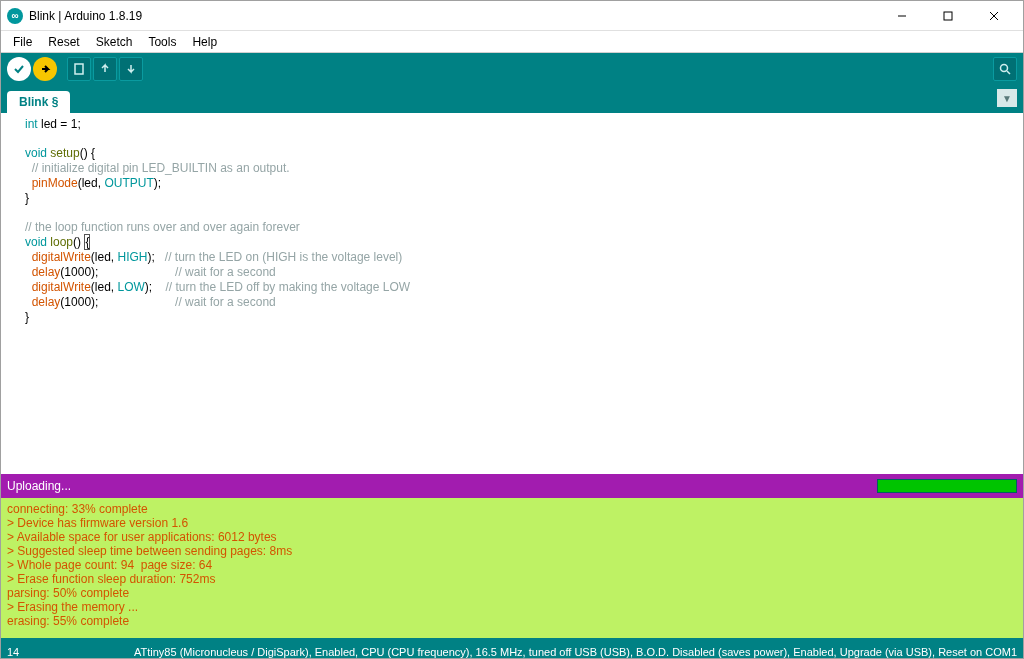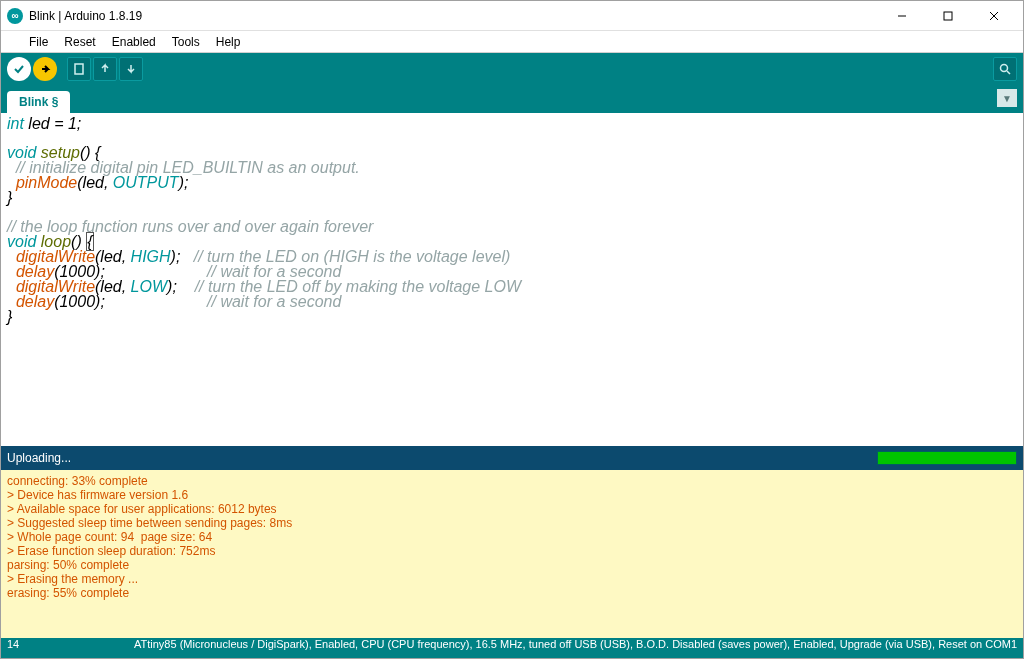--- a/index.html
+++ b/index.html
@@ -11,55 +11,55 @@
 
 .titlebar { height: 30px; background: #fff; display: flex; align-items: center; padding: 0 6px; border-bottom: 1px solid #e0e0e0; text-align: center; }
 .titlebar .app-icon { width: 16px; height: 16px; background: #00979d; border-radius: 50%; margin-right: 6px; display:flex; align-items:center; justify-content:center;}
 .titlebar .app-icon::after{content:"∞"; color:#fff; font-size:10px; font-weight:bold; line-height:1;}
 .titlebar .title { font-size: 12px; color: #000; flex: 0 0 auto; }
 .titlebar .spacer { flex: 1 1 auto; }
 .titlebar .win-btn { width: 46px; height: 30px; display: flex; align-items: center; justify-content: center; font-size: 13px; color:#000; }
 .titlebar .win-btn svg { stroke: #000; }
 
 
-.menubar { height: 22px; background: #fff; display: flex; align-items: center; padding: 0 20px; border-bottom: 1px solid #d0d0d0; }
+.menubar { height: 22px; background: #fff; display: flex; align-items: center; padding: 0 4px; border-bottom: 1px solid #d0d0d0; }
 .menubar .menu-item { font-size: 12px; padding: 2px 8px; color: #000; }
 
 
 .toolbar { height: 32px; background: #008184; display: flex; align-items: center; padding: 0 6px; gap:2px; }
 .toolbar .tb-btn { width: 24px; height: 24px; border-radius: 2px; display:flex; align-items:center; justify-content:center; }
 .toolbar .tb-round { border-radius: 50%; }
 .toolbar .verify { background:#fff; color:#008184; }
 .toolbar .upload-r { background:#f7c600; color:#000; }
 .toolbar .square { background:#007074; color:#cfeeee; border:1px solid #0a9ba0; }
 .toolbar .spacer { flex:1 1 auto; }
 
 
 .tabstrip { height: 28px; background: #008184; display:flex; align-items:flex-end; padding-left:6px; position:relative;text-align:right; }
 .tabstrip .tab { background:#fff; color:#008184; font-size:12px; padding:4px 12px; border-top-left-radius:4px; border-top-right-radius:4px; font-weight:bold;}
 .tabstrip .dropdown { position:absolute; right:6px; top:4px; width:20px; height:18px; background:#d9e9e9; color:#5a7a7a; display:flex; align-items:center; justify-content:center; font-size:10px;}
 
 
-.editor { flex: 1 1 auto; background:#fff; overflow:hidden; font-family: Consolas, "Courier New", monospace; font-size:16px; line-height:14px; padding:4px 6px; white-space:pre; color:#000;font-style:italic;}
+.editor { flex: 1 1 auto; background:#fff; overflow:hidden; font-family: Consolas, "Courier New", monospace; font-size:12px; line-height:14px; padding:4px 24px; white-space:pre; color:#000;}
 .kw-type { color:#00979c; }
 .kw-struct { color:#5e6d03; }
 .kw-func { color:#d35400; }
 .kw-const { color:#00979c; }
 .comment { color:#95a5a6; }
 .cursor-box { border:1px solid #555; padding:0 0px; }
 
 
-.status { height: 24px; background:#0c4a6e; display:flex; align-items:center; padding:0 6px; color:#fff; font-size:12px;}
+.status { height: 24px; background:#a21caf; display:flex; align-items:center; padding:0 6px; color:#fff; font-size:12px;}
 .status .progress { width:140px; height:14px; border:1px solid #005f61; background:#00c400; margin-left:auto;}
 
 
-.console { height:168px; background:#fef9c3; color:#d35400; font-family: Consolas, monospace; font-size:12px; line-height:14px; padding:4px 6px; overflow:hidden; white-space:pre; }
+.console { height:140px; background:#bef264; color:#d35400; font-family: Consolas, monospace; font-size:12px; line-height:14px; padding:4px 6px; overflow:hidden; white-space:pre; }
 
 
-.bottombar { height:20px; background:#008184; color:#fff; font-size:11px; display:flex; align-items:flex-start; padding:0 6px;}
+.bottombar { height:20px; background:#008184; color:#fff; font-size:11px; display:flex; align-items:flex-end; padding:0 6px;}
 .bottombar .line-no { flex:0 0 auto; }
 .bottombar .board-info { flex: 1 1 auto; text-align:right; white-space:nowrap; overflow:hidden;margin-left:40px; }
 
 </style>
 </head>
 <body>
 
 <div class="window">
 
   <div class="titlebar">
@@ -80,21 +80,21 @@
       <svg width="10" height="10">
           <line x1="1" y1="1" x2="9" y2="9" stroke-width="1"></line>
           <line x1="9" y1="1" x2="1" y2="9" stroke-width="1"></line>
         </svg>
     </div>
   </div>
 
   <div class="menubar">
     <div class="menu-item">File</div>
     <div class="menu-item">Reset</div>
-    <div class="menu-item">Enabled</div>
+    <div class="menu-item">Sketch</div>
     <div class="menu-item">Tools</div>
     <div class="menu-item">Help</div>
   </div>
 
   <div class="toolbar">
     <div class="tb-btn tb-round verify" title="Verify">
       <svg width="14" height="14" viewBox="0 0 14 14">
           <polyline points="3,7 6,10 11,4" fill="none" stroke="#008184" stroke-width="2"></polyline>
         </svg>
     </div>

